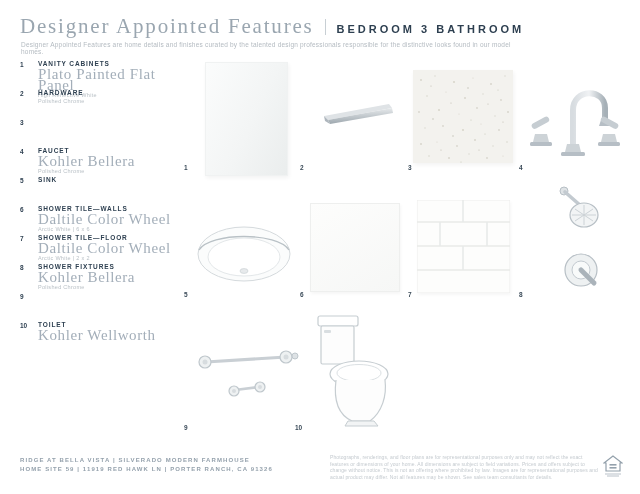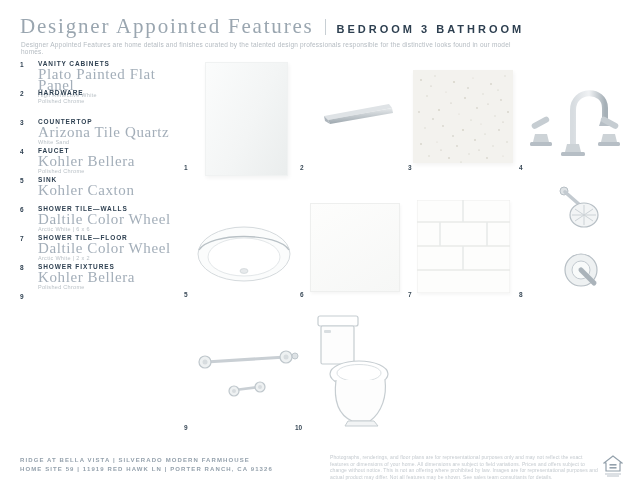--- a/index.html
+++ b/index.html
@@ -82,39 +82,33 @@
       </div>
     <div class="feat">
         <span class="fnum">2</span>
         <div>
           <div class="fcat">HARDWARE</div>
           <div class="ffin">Polished Chrome</div>
         </div>
       </div>
     <div class="feat">
         <span class="fnum">3</span>
-        <div>
-          <div class="fcat">COUNTERTOP</div>
-          <div class="fprod">Arizona Tile Quartz</div>
-          <div class="ffin">White Sand</div>
-        </div>
       </div>
     <div class="feat">
         <span class="fnum">4</span>
         <div>
           <div class="fcat">FAUCET</div>
           <div class="fprod">Kohler Bellera</div>
           <div class="ffin">Polished Chrome</div>
         </div>
       </div>
     <div class="feat">
         <span class="fnum">5</span>
         <div>
           <div class="fcat">SINK</div>
-          <div class="fprod">Kohler Caxton</div>
         </div>
       </div>
     <div class="feat">
         <span class="fnum">6</span>
         <div>
           <div class="fcat">SHOWER TILE—WALLS</div>
           <div class="fprod">Daltile Color Wheel</div>
           <div class="ffin">Arctic White | 6 x 6</div>
         </div>
       </div>
@@ -129,20 +123,27 @@
     <div class="feat">
         <span class="fnum">8</span>
         <div>
           <div class="fcat">SHOWER FIXTURES</div>
           <div class="fprod">Kohler Bellera</div>
           <div class="ffin">Polished Chrome</div>
         </div>
       </div>
     <div class="feat">
         <span class="fnum">9</span>
+      </div>
+    <div class="feat">
+        <span class="fnum">10</span>
+        <div>
+          <div class="fcat">TOILET</div>
+          <div class="fprod">Kohler Wellworth</div>
+        </div>
       </div>
   </aside>
 
   <figure class="g1"></figure>
 
   <figure class="g2">
     <svg width="75" height="26" viewBox="0 0 75 26">
       <defs>
         <linearGradient id="ch2" x1="0" y1="0" x2="0" y2="1">
           <stop offset="0" stop-color="#e7eaec"></stop>

